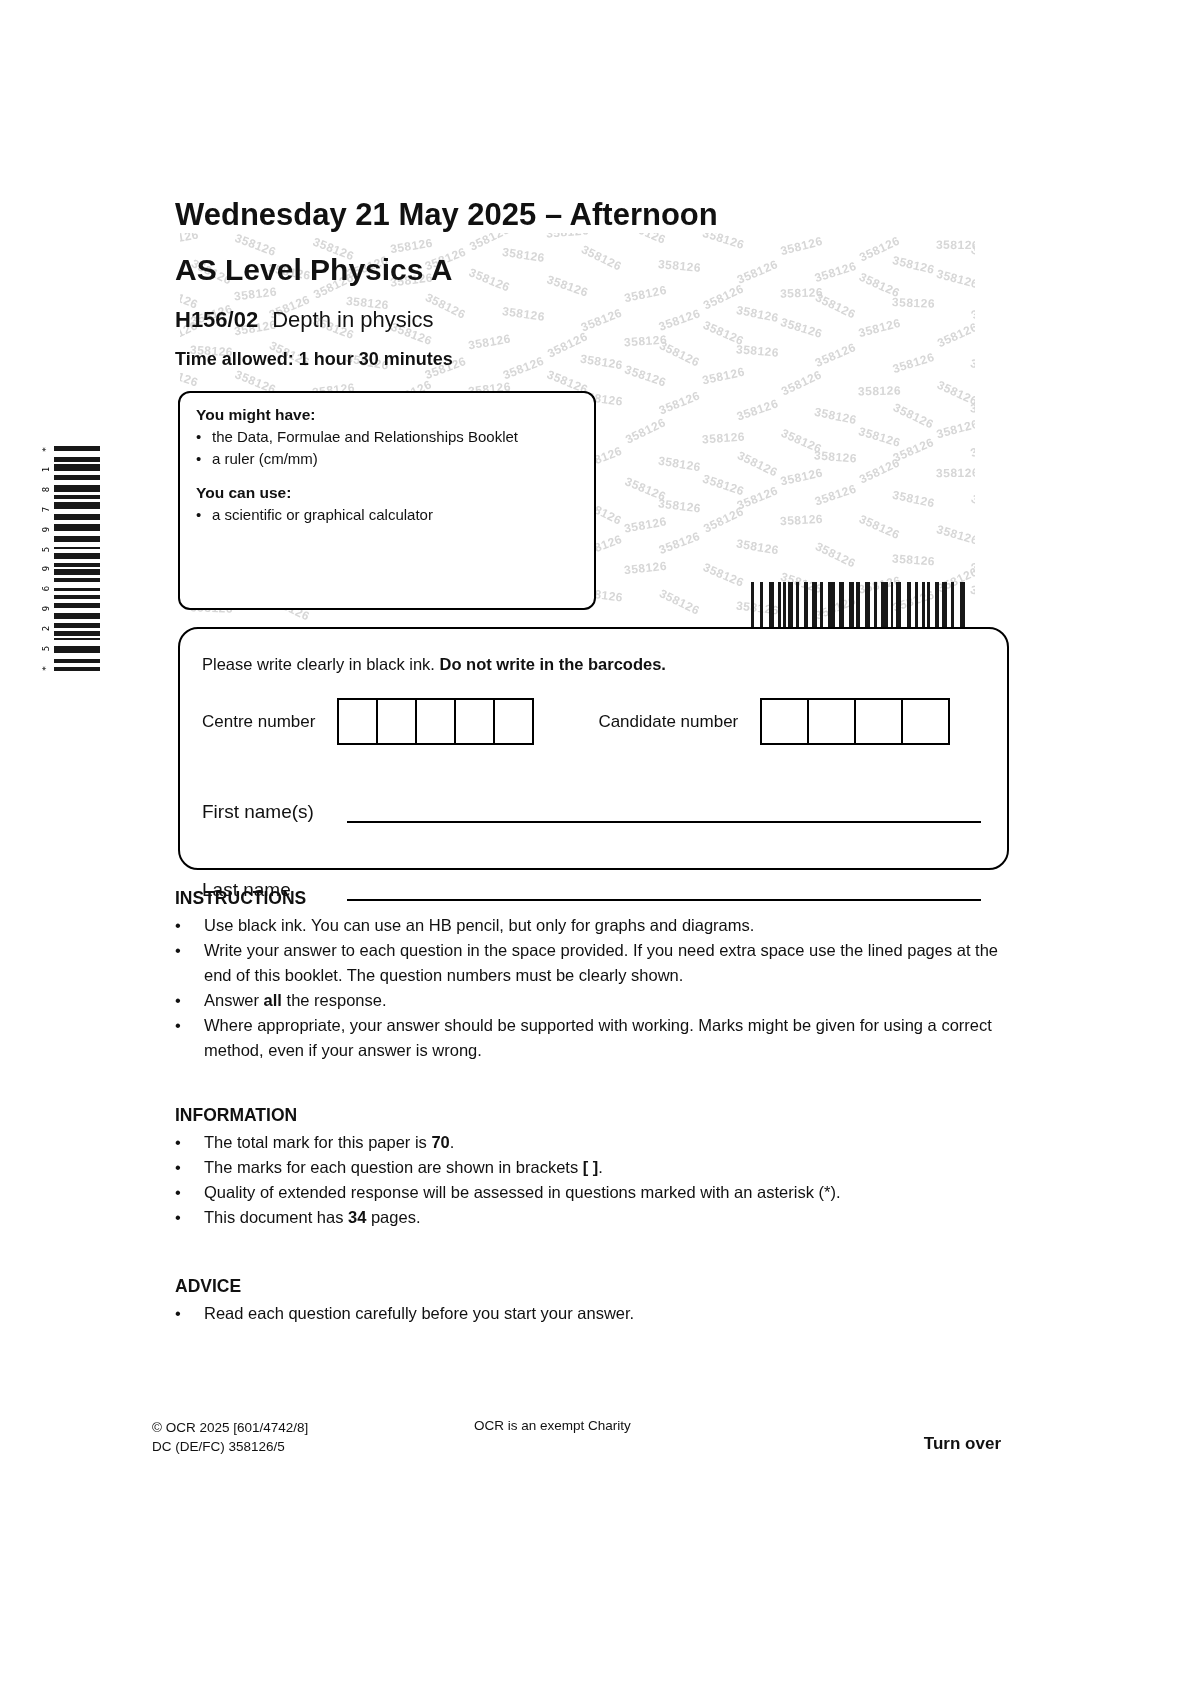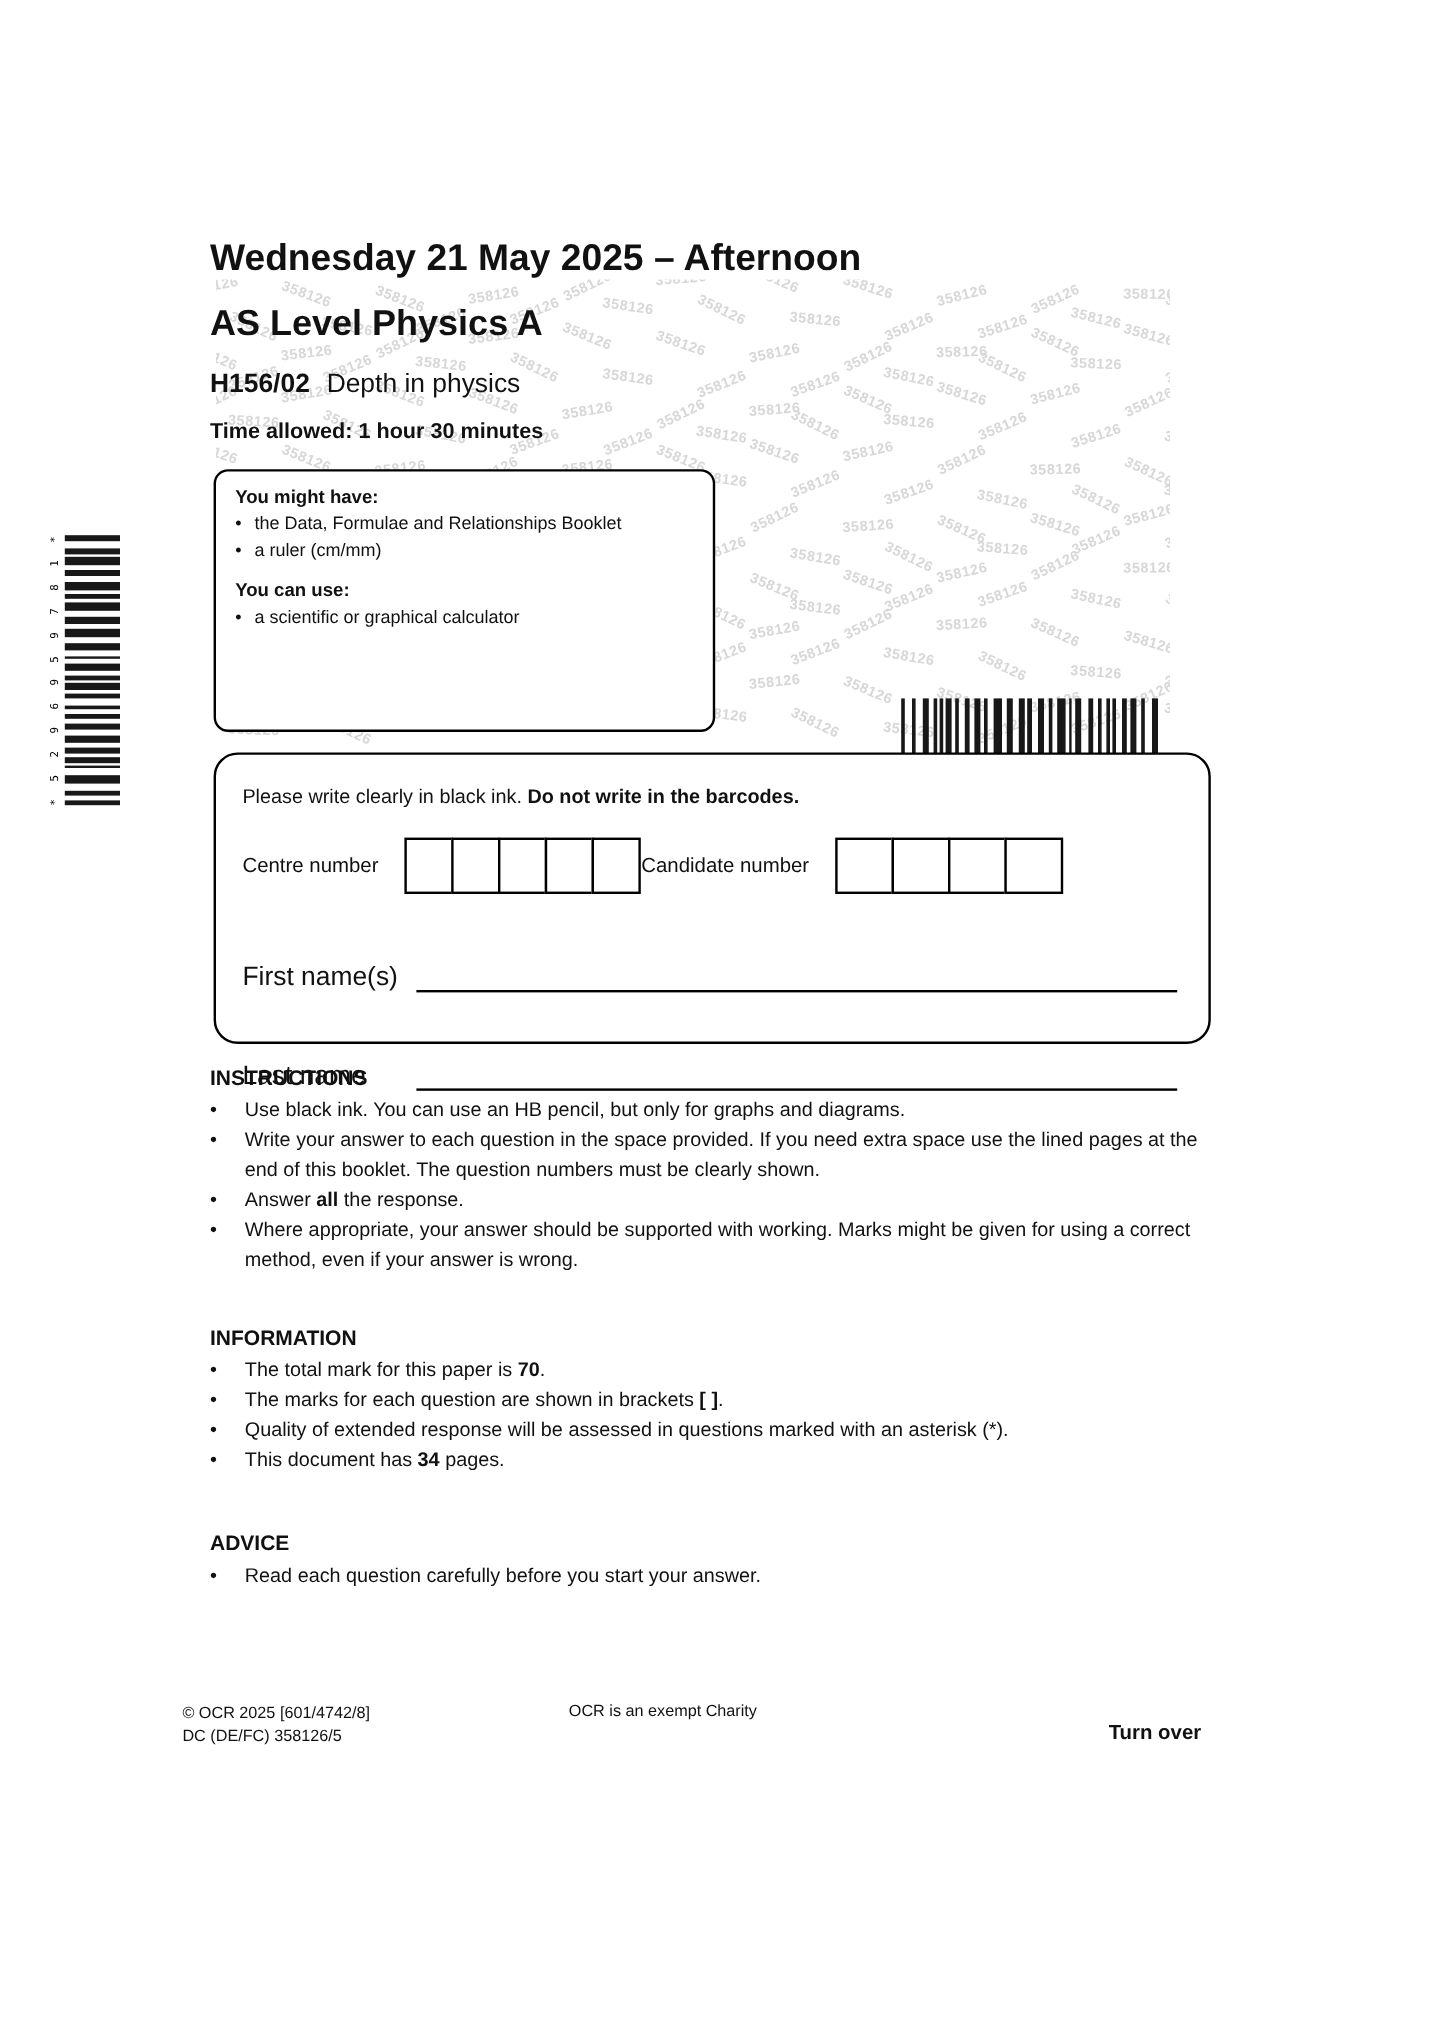--- a/index.html
+++ b/index.html
@@ -80,23 +80,23 @@
   .candbox .notice{font-size:16.5px;margin-bottom:24px;}
   .numrow{display:flex;align-items:center;}
   .numrow .lbl{font-size:17px;}
   .cells{display:flex;margin-left:22px;}
   .cells .cell{
     box-sizing:border-box;height:47px;border:2px solid #000;background:#fff;
   }
   .cells .cell + .cell{margin-left:-2px;}
   .cells.centre .cell{width:41px;}
   .cells.cand .cell{width:49px;}
-  .numrow .lbl.cand-lbl{}
+  .numrow .lbl.cand-lbl{margin-left:64px;}
   .namerow{display:flex;align-items:flex-end;margin-top:36px;}
-  .namerow .lbl{font-size:22px;width:145px;flex:none;margin-top:20px;}
+  .namerow .lbl{font-size:19px;width:145px;flex:none;margin-top:20px;}
   .name-line{flex:1;border-bottom:2px solid #000;height:22px;margin-right:2px;}
 
   
   .section{position:absolute;left:175px;width:840px;z-index:1;}
   .section h3{margin:0 0 4px 0;font-size:17.5px;font-weight:bold;}
   .section .bullet-row{display:flex;font-size:16.5px;line-height:25px;}
   .section .bullet-dot{width:29px;flex:none;}
   .sec-instructions{top:888px;}
   .sec-information{top:1105px;}
   .sec-advice{top:1276px;}

